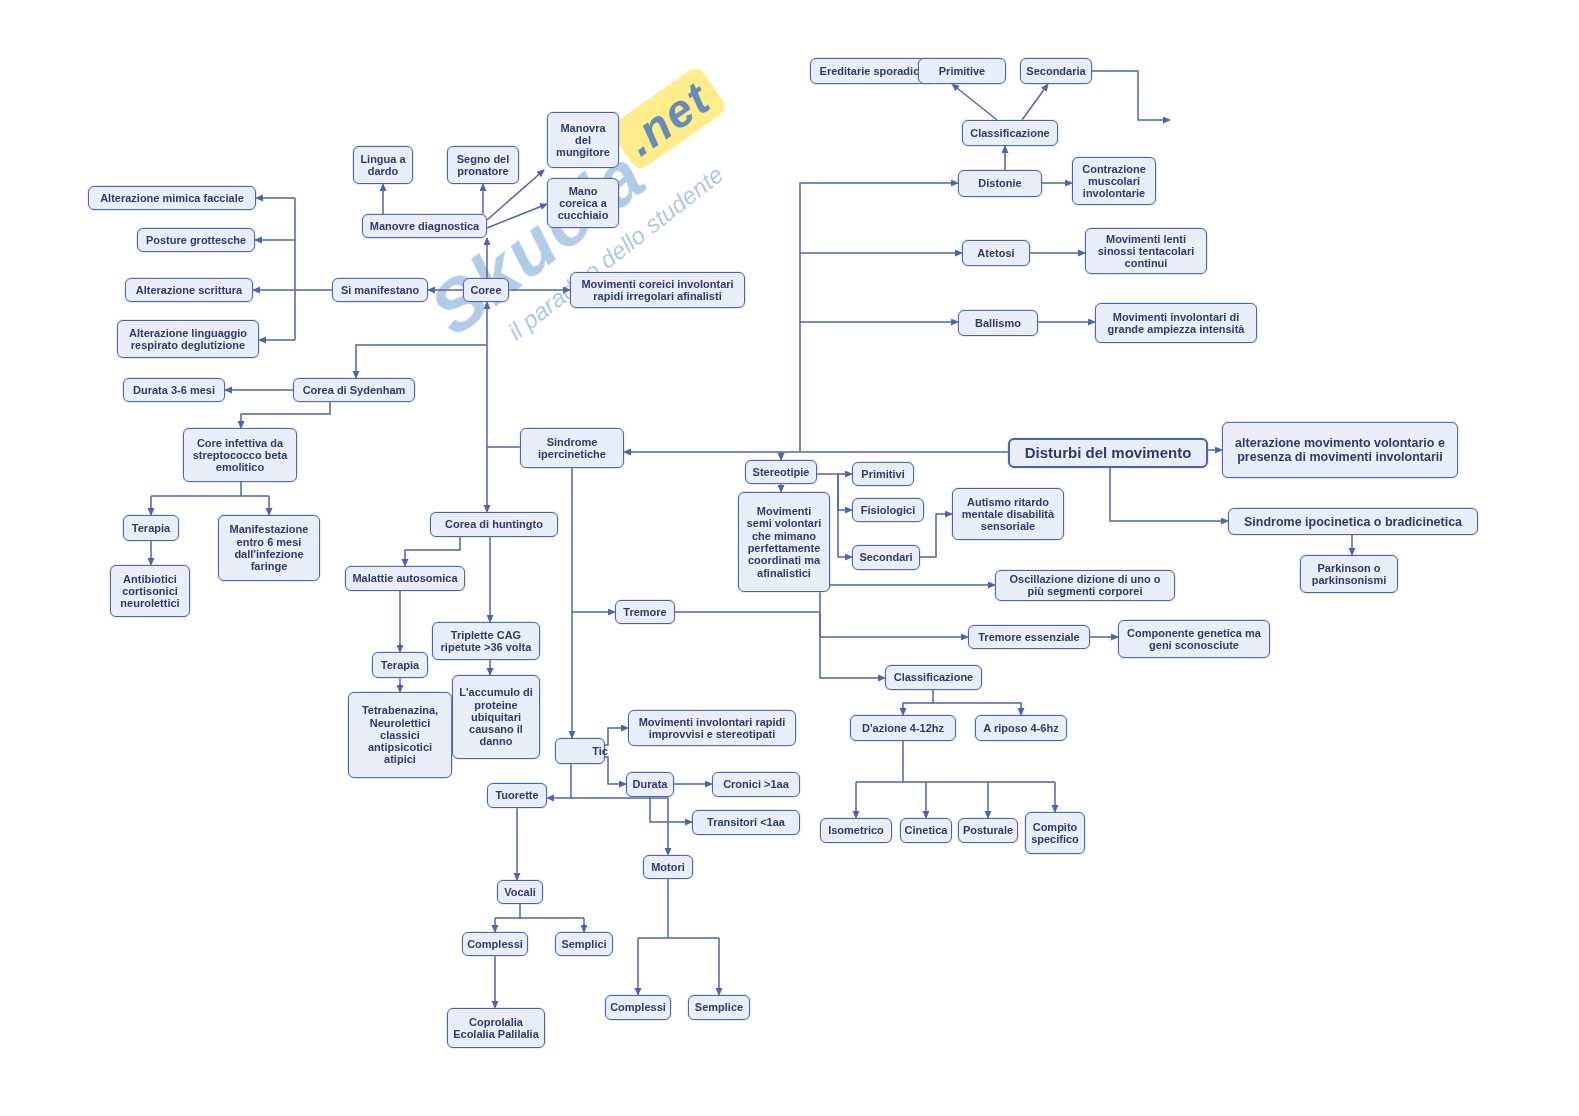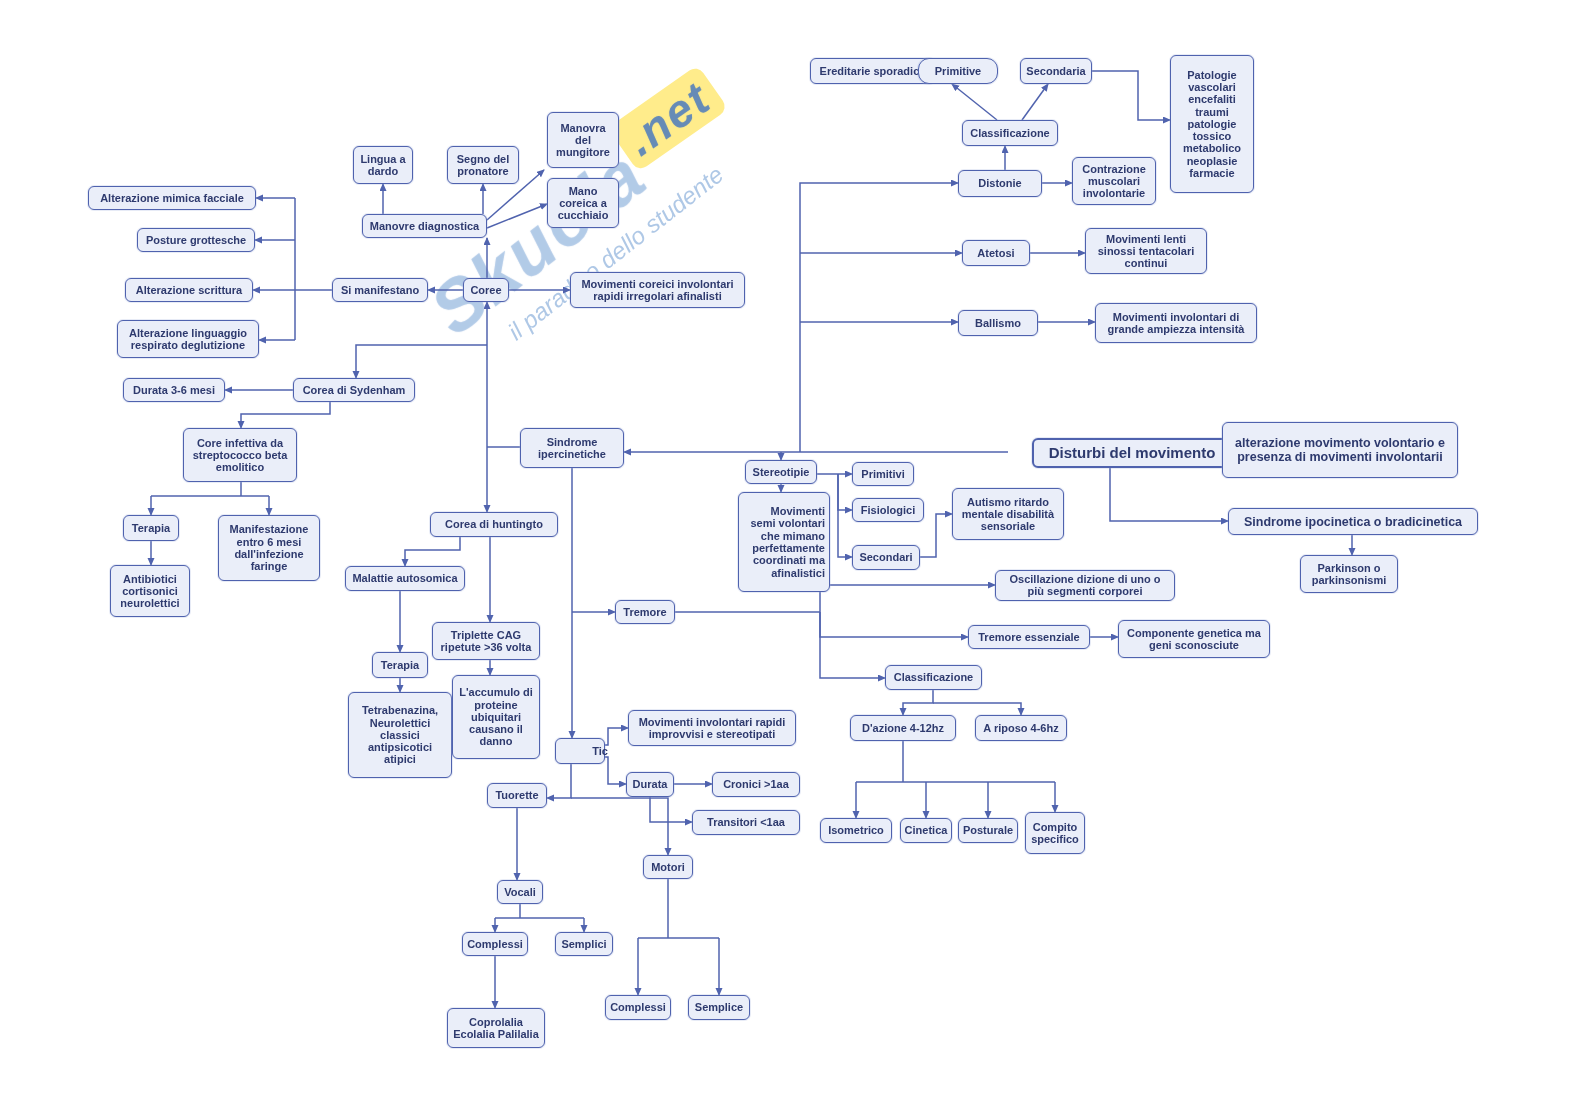--- a/index.html
+++ b/index.html
@@ -125,23 +125,22 @@
       <polyline points="151,541 151,565" fill="none" marker-end="url(#arrowhead)"></polyline>
       <polyline points="460,537 460,550 405,550 405,566" fill="none" marker-end="url(#arrowhead)"></polyline>
       <polyline points="400,591 400,652" fill="none" marker-end="url(#arrowhead)"></polyline>
       <polyline points="400,678 400,692" fill="none" marker-end="url(#arrowhead)"></polyline>
       <polyline points="490,537 490,622" fill="none" marker-end="url(#arrowhead)"></polyline>
       <polyline points="490,660 490,675" fill="none" marker-end="url(#arrowhead)"></polyline>
     </svg>
 
   <div class="nodes" id="nodes">
       <div class="node" style="left: 765px; top: 58px; width: 125px; min-height: 26px; margin-left: 45px;">Ereditarie sporadica</div>
-      <div class="node" style="left: 918px; top: 58px; width: 80px; min-height: 26px; border-radius: 11px;">Primitive</div>
+      <div class="node" style="left: 918px; top: 58px; width: 88px; min-height: 26px;">Primitive</div>
       <div class="node" style="left: 1020px; top: 58px; width: 72px; min-height: 26px;">Secondaria</div>
-      <div class="node" style="left: 1170px; top: 55px; width: 84px; min-height: 138px;">Patologie vascolari encefaliti traumi patologie tossico metabolico neoplasie farmacie</div>
       <div class="node" style="left: 962px; top: 120px; width: 96px; min-height: 26px;">Classificazione</div>
       <div class="node" style="left: 958px; top: 170px; width: 84px; min-height: 27px;">Distonie</div>
       <div class="node" style="left: 1072px; top: 157px; width: 84px; min-height: 48px;">Contrazione muscolari involontarie</div>
       <div class="node" style="left: 547px; top: 112px; width: 72px; min-height: 56px;">Manovra del mungitore</div>
       <div class="node" style="left: 353px; top: 146px; width: 60px; min-height: 38px;">Lingua a dardo</div>
       <div class="node" style="left: 447px; top: 146px; width: 72px; min-height: 38px;">Segno del pronatore</div>
       <div class="node" style="left: 547px; top: 178px; width: 72px; min-height: 50px;">Mano coreica a cucchiaio</div>
       <div class="node" style="left: 88px; top: 186px; width: 168px; min-height: 24px;">Alterazione mimica facciale</div>
       <div class="node" style="left: 362px; top: 214px; width: 125px; min-height: 24px;">Manovre diagnostica</div>
       <div class="node" style="left: 137px; top: 228px; width: 118px; min-height: 24px;">Posture grottesche</div>
@@ -150,27 +149,27 @@
       <div class="node" style="left: 125px; top: 278px; width: 128px; min-height: 24px;">Alterazione scrittura</div>
       <div class="node" style="left: 332px; top: 278px; width: 96px; min-height: 24px;">Si manifestano</div>
       <div class="node" style="left: 463px; top: 278px; width: 46px; min-height: 24px;">Coree</div>
       <div class="node" style="left: 570px; top: 272px; width: 175px; min-height: 36px;">Movimenti coreici involontari rapidi irregolari afinalisti</div>
       <div class="node" style="left: 958px; top: 310px; width: 80px; min-height: 26px;">Ballismo</div>
       <div class="node" style="left: 1095px; top: 303px; width: 162px; min-height: 40px;">Movimenti involontari di grande ampiezza intensità</div>
       <div class="node" style="left: 117px; top: 320px; width: 142px; min-height: 38px;">Alterazione linguaggio respirato deglutizione</div>
       <div class="node" style="left: 123px; top: 378px; width: 102px; min-height: 24px;">Durata 3-6 mesi</div>
       <div class="node" style="left: 293px; top: 378px; width: 122px; min-height: 24px;">Corea di Sydenham</div>
       <div class="node" style="left: 520px; top: 428px; width: 104px; min-height: 40px;">Sindrome ipercinetiche</div>
-      <div class="node main" style="left: 1008px; top: 438px; width: 200px; min-height: 30px; margin-left: 24px;">Disturbi del movimento</div>
+      <div class="node main" style="left: 1008px; top: 438px; width: 200px; min-height: 30px;">Disturbi del movimento</div>
       <div class="node big" style="left: 1222px; top: 422px; width: 236px; min-height: 56px;">alterazione movimento volontario e presenza di movimenti involontarii</div>
       <div class="node" style="left: 745px; top: 460px; width: 72px; min-height: 24px;">Stereotipie</div>
       <div class="node" style="left: 852px; top: 462px; width: 62px; min-height: 24px;">Primitivi</div>
       <div class="node" style="left: 183px; top: 428px; width: 114px; min-height: 54px;">Core infettiva da streptococco beta emolitico</div>
       <div class="node" style="left: 852px; top: 498px; width: 72px; min-height: 24px;">Fisiologici</div>
-      <div class="node" style="left: 738px; top: 492px; width: 92px; min-height: 100px; text-align: right;">Movimenti semi volontari che mimano perfettamente coordinati ma afinalistici</div>
+      <div class="node" style="left: 738px; top: 492px; width: 92px; min-height: 100px;">Movimenti semi volontari che mimano perfettamente coordinati ma afinalistici</div>
       <div class="node" style="left: 952px; top: 488px; width: 112px; min-height: 52px;">Autismo ritardo mentale disabilità sensoriale</div>
       <div class="node big" style="left: 1228px; top: 508px; width: 250px; min-height: 27px;">Sindrome ipocinetica o bradicinetica</div>
       <div class="node" style="left: 123px; top: 515px; width: 56px; min-height: 26px;">Terapia</div>
       <div class="node" style="left: 218px; top: 515px; width: 102px; min-height: 66px;">Manifestazione entro 6 mesi dall'infezione faringe</div>
       <div class="node" style="left: 430px; top: 512px; width: 128px; min-height: 25px;">Corea di huntingto</div>
       <div class="node" style="left: 852px; top: 545px; width: 68px; min-height: 25px;">Secondari</div>
       <div class="node" style="left: 345px; top: 566px; width: 120px; min-height: 25px;">Malattie autosomica</div>
       <div class="node" style="left: 1300px; top: 555px; width: 98px; min-height: 38px;">Parkinson o parkinsonismi</div>
       <div class="node" style="left: 110px; top: 565px; width: 80px; min-height: 52px;">Antibiotici cortisonici neurolettici</div>
       <div class="node" style="left: 995px; top: 570px; width: 180px; min-height: 30px;">Oscillazione dizione di uno o più segmenti corporei</div>

